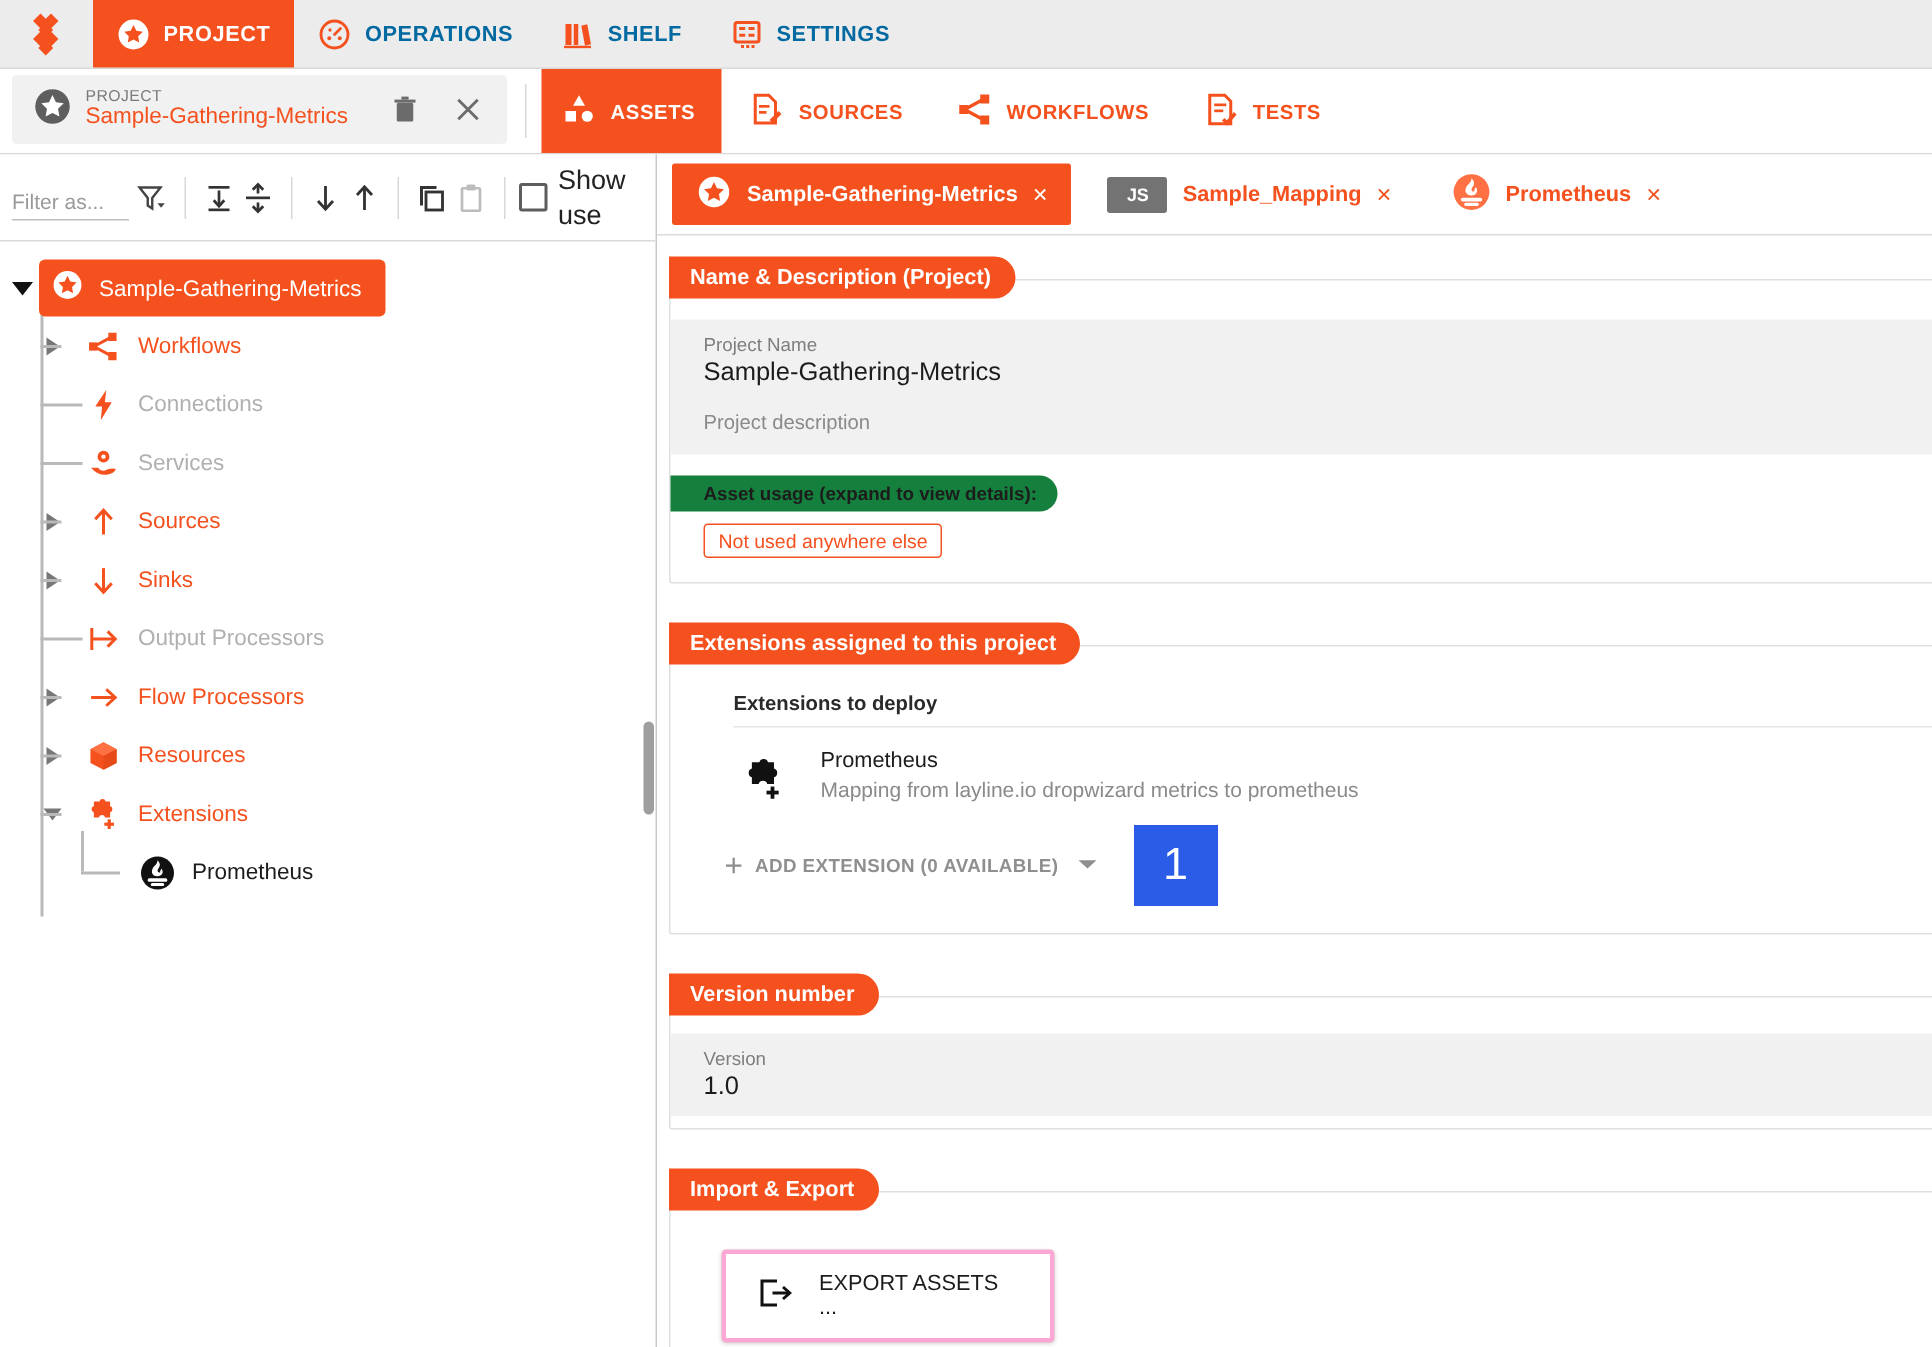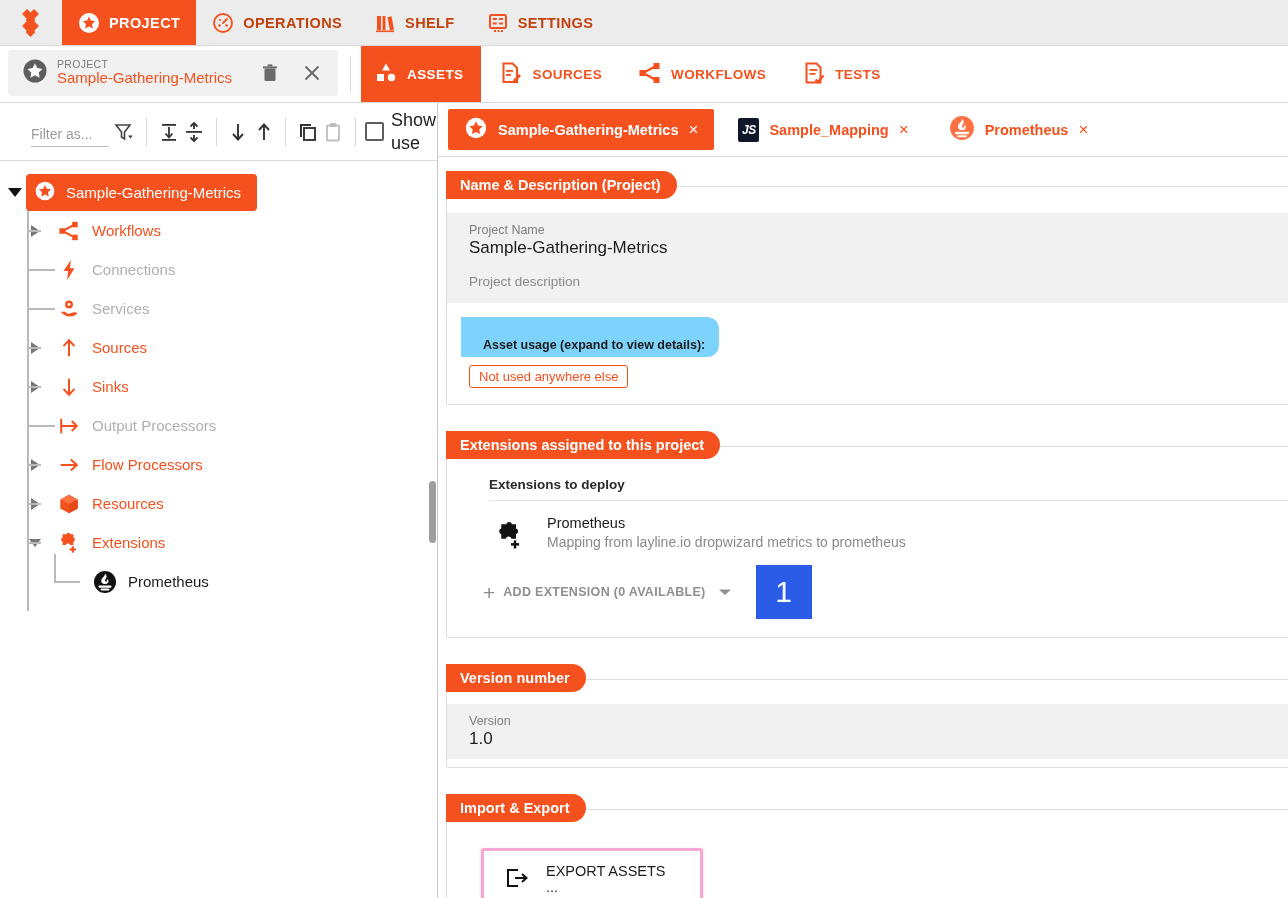--- a/index.html
+++ b/index.html
@@ -19,21 +19,21 @@
     background: #ececec;
     display: flex; align-items: stretch;
     border-bottom: 1px solid #d8d8d8;
   }
   .logo-box {
     width: 62px; display: flex; align-items: center; justify-content: center;
   }
   .topmenu-item {
     display: flex; align-items: center; gap: 9px;
     padding: 0 16px;
-    color: #c2410c; font-size: 14.5px; font-weight: bold; letter-spacing: .4px;
+    color: #0369a1; font-size: 14.5px; font-weight: bold; letter-spacing: .4px;
     cursor: pointer;
   }
   .topmenu-item.active { background: #F4511E; color: #ffffff; }
   .topmenu-item .ic { display: flex; align-items: center; }
 
   
   .projbar {
     height: 57px; min-height: 57px;
     background: #ffffff;
     display: flex; align-items: stretch;
@@ -69,22 +69,21 @@
     width: 438px; min-width: 438px;
     background: #ffffff;
     display: flex; flex-direction: column;
     border-right: 1px solid #c9c9c9;
     position: relative;
   }
   .filterbar {
     height: 58px; min-height: 58px;
     display: flex; align-items: center;
     border-bottom: 1px solid #dadada;
-    padding: 0 6px 0 31px;
-    justify-content: space-between;
+    padding: 0 6px 0 8px;
   }
   .filter-input-wrap { display: flex; align-items: flex-end; gap: 2px; }
   .filter-input {
     border: none; border-bottom: 1px solid #bdbdbd;
     background: transparent; outline: none;
     width: 78px; font-size: 14px; color: #555;
     font-family: "Liberation Sans", sans-serif;
     padding: 2px 0 4px 0;
   }
   .filter-input::placeholder { color: #9a9a9a; }
@@ -127,23 +126,23 @@
   }
   .ctab {
     display: flex; align-items: center; gap: 10px;
     padding: 0 16px; margin: 6px 8px 6px 0;
     color: #F4511E; font-size: 14.5px; font-weight: bold;
     cursor: pointer; border-radius: 2px;
   }
   .ctab.active { background: #F4511E; color: #ffffff; }
   .ctab .x { font-size: 17px; font-weight: normal; cursor: pointer; line-height: 1; }
   .js-badge {
-    background: #0f172a; color: #fff; font-size: 12px; font-weight: bold;
-    width: 21px; height: 24px; display: flex; align-items: center; justify-content: center;
-    border-radius: 2px; letter-spacing: -.3px; font-style: italic;
+    background: #737373; color: #fff; font-size: 12px; font-weight: bold;
+    width: 40px; height: 24px; display: flex; align-items: center; justify-content: center;
+    border-radius: 2px; letter-spacing: -.3px;
   }
 
   .scrollarea { flex: 1; overflow: hidden; padding: 14px 0 0 8px; }
 
   .panel { position: relative; margin: 0 0 26px 0; }
   .panel-head {
     display: inline-block;
     background: #F4511E; color: #fff;
     font-size: 14.5px; font-weight: bold;
     padding: 6px 16px 6px 14px;
@@ -157,23 +156,23 @@
     margin-top: -13px; padding-top: 20px;
     border-radius: 2px;
     width: 1600px;
   }
   .field-block { background: #f1f1f1; padding: 10px 0 14px 22px; margin: 8px 0 0 0; }
   .field-label { font-size: 12.5px; color: #7e7e7e; margin-bottom: 1px; }
   .field-value { font-size: 17px; color: #1c1c1c; }
   .field-placeholder { font-size: 13.5px; color: #8a8a8a; margin-top: 16px; }
 
   .usage-head {
-    display: inline-block; background: #7dd3fc; color: #1c1c1c;
-    font-size: 12.5px; font-weight: bold; padding: 21px 14px 5px 22px;
-    border-radius: 0 12px 12px 0; margin-left: 14px;
+    display: inline-block; background: #15803d; color: #1c1c1c;
+    font-size: 12.5px; font-weight: bold; padding: 5px 14px 5px 22px;
+    border-radius: 0 12px 12px 0; margin-left: 0px;
   }
   .usage-chip {
     display: inline-block; margin: 8px 0 0 22px;
     border: 1px solid #F4511E; color: #F4511E;
     border-radius: 3px; font-size: 13px; padding: 3px 9px;
   }
 
   .ext-sub { font-size: 13.5px; font-weight: bold; color: #2a2a2a; margin: 14px 0 8px 42px; }
   .ext-rule { height: 1px; background: #e4e4e4; margin: 0 0 0 42px; }
   .ext-row { display: flex; align-items: flex-start; gap: 22px; padding: 14px 0 0 48px; }

